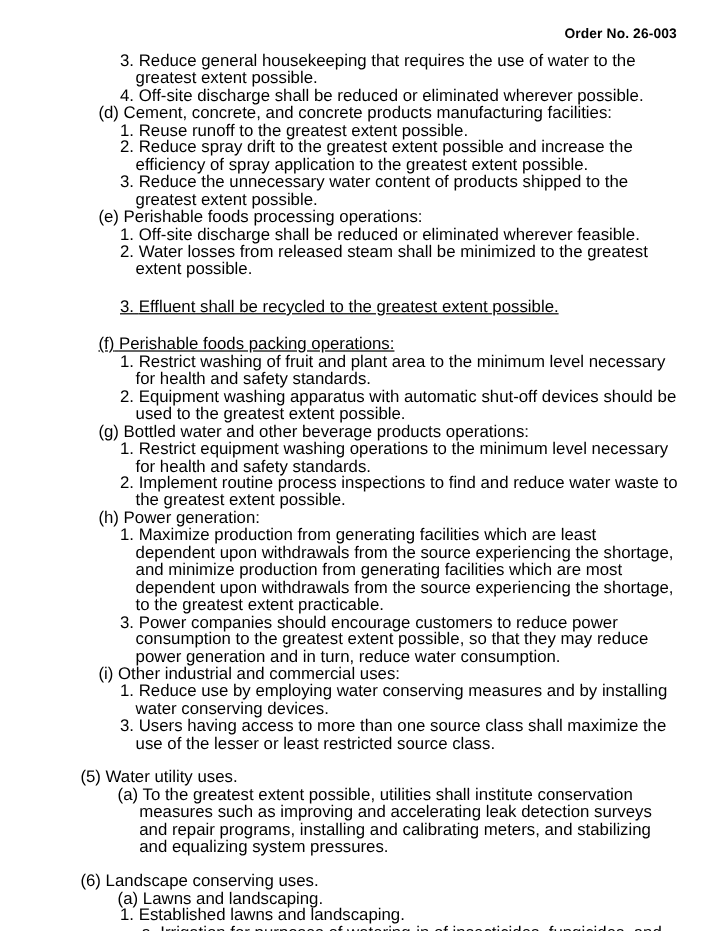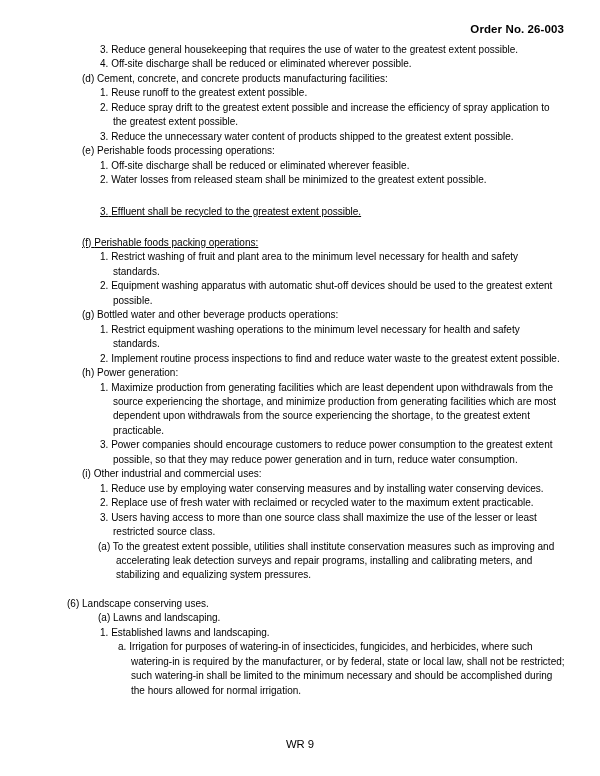--- a/index.html
+++ b/index.html
@@ -31,21 +31,21 @@
     white-space: nowrap;
   }
   .body-col {
     position: absolute;
     top: 43px;
     left: 0;
     width: 600px;
   }
   
   .blk {
-    font-size: 10px;
+    font-size: 14px;
     line-height: 14.45px;
     margin: 0;
     padding-right: 34px;
     box-sizing: border-box;
     text-align: left;
     white-space: normal;
   }
   
   .lvl-alpha {
     padding-left: 100px;
@@ -114,24 +114,23 @@
       <p class="blk lvl-num "><span class="marker">1.</span> <span>Restrict washing of fruit and plant area to the minimum level necessary for health and safety standards.</span></p>
       <p class="blk lvl-num "><span class="marker">2.</span> <span>Equipment washing apparatus with automatic shut-off devices should be used to the greatest extent possible.</span></p>
       <p class="blk lvl-alpha "><span class="marker">(g)</span> <span>Bottled water and other beverage products operations:</span></p>
       <p class="blk lvl-num "><span class="marker">1.</span> <span>Restrict equipment washing operations to the minimum level necessary for health and safety standards.</span></p>
       <p class="blk lvl-num "><span class="marker">2.</span> <span>Implement routine process inspections to find and reduce water waste to the greatest extent possible.</span></p>
       <p class="blk lvl-alpha "><span class="marker">(h)</span> <span>Power generation:</span></p>
       <p class="blk lvl-num "><span class="marker">1.</span> <span>Maximize production from generating facilities which are least dependent upon withdrawals from the source experiencing the shortage, and minimize production from generating facilities which are most dependent upon withdrawals from the source experiencing the shortage, to the greatest extent practicable.</span></p>
       <p class="blk lvl-num "><span class="marker">3.</span> <span>Power companies should encourage customers to reduce power consumption to the greatest extent possible, so that they may reduce power generation and in turn, reduce water consumption.</span></p>
       <p class="blk lvl-alpha "><span class="marker">(i)</span> <span>Other industrial and commercial uses:</span></p>
       <p class="blk lvl-num "><span class="marker">1.</span> <span>Reduce use by employing water conserving measures and by installing water conserving devices.</span></p>
-      <p class="blk lvl-num "><span class="marker">2.</span> <span>Replace use of fresh water with reclaimed or recycled water to the maximum extent practicable.</span></p>
       <p class="blk lvl-num "><span class="marker">3.</span> <span>Users having access to more than one source class shall maximize the use of the lesser or least restricted source class.</span></p>
+      <p class="blk lvl-paren gap-md"><span class="marker">(5)</span> <span>Water utility uses.</span></p>
       <p class="blk lvl-alpha2 "><span class="marker">(a)</span> <span>To the greatest extent possible, utilities shall institute conservation measures such as improving and accelerating leak detection surveys and repair programs, installing and calibrating meters, and stabilizing and equalizing system pressures.</span></p>
       <p class="blk lvl-paren gap-md"><span class="marker">(6)</span> <span>Landscape conserving uses.</span></p>
       <p class="blk lvl-alpha2 "><span class="marker">(a)</span> <span>Lawns and landscaping.</span></p>
       <p class="blk lvl-num2 "><span class="marker">1.</span> <span>Established lawns and landscaping.</span></p>
       <p class="blk lvl-letter "><span class="marker">a.</span> <span>Irrigation for purposes of watering-in of insecticides, fungicides, and herbicides, where such watering-in is required by the manufacturer, or by federal, state or local law, shall not be restricted; such watering-in shall be limited to the minimum necessary and should be accomplished during the hours allowed for normal irrigation.</span></p>
     </div>
 
-  <div class="footer">WR 9</div>
 
 </div>
 
 </body></html>

